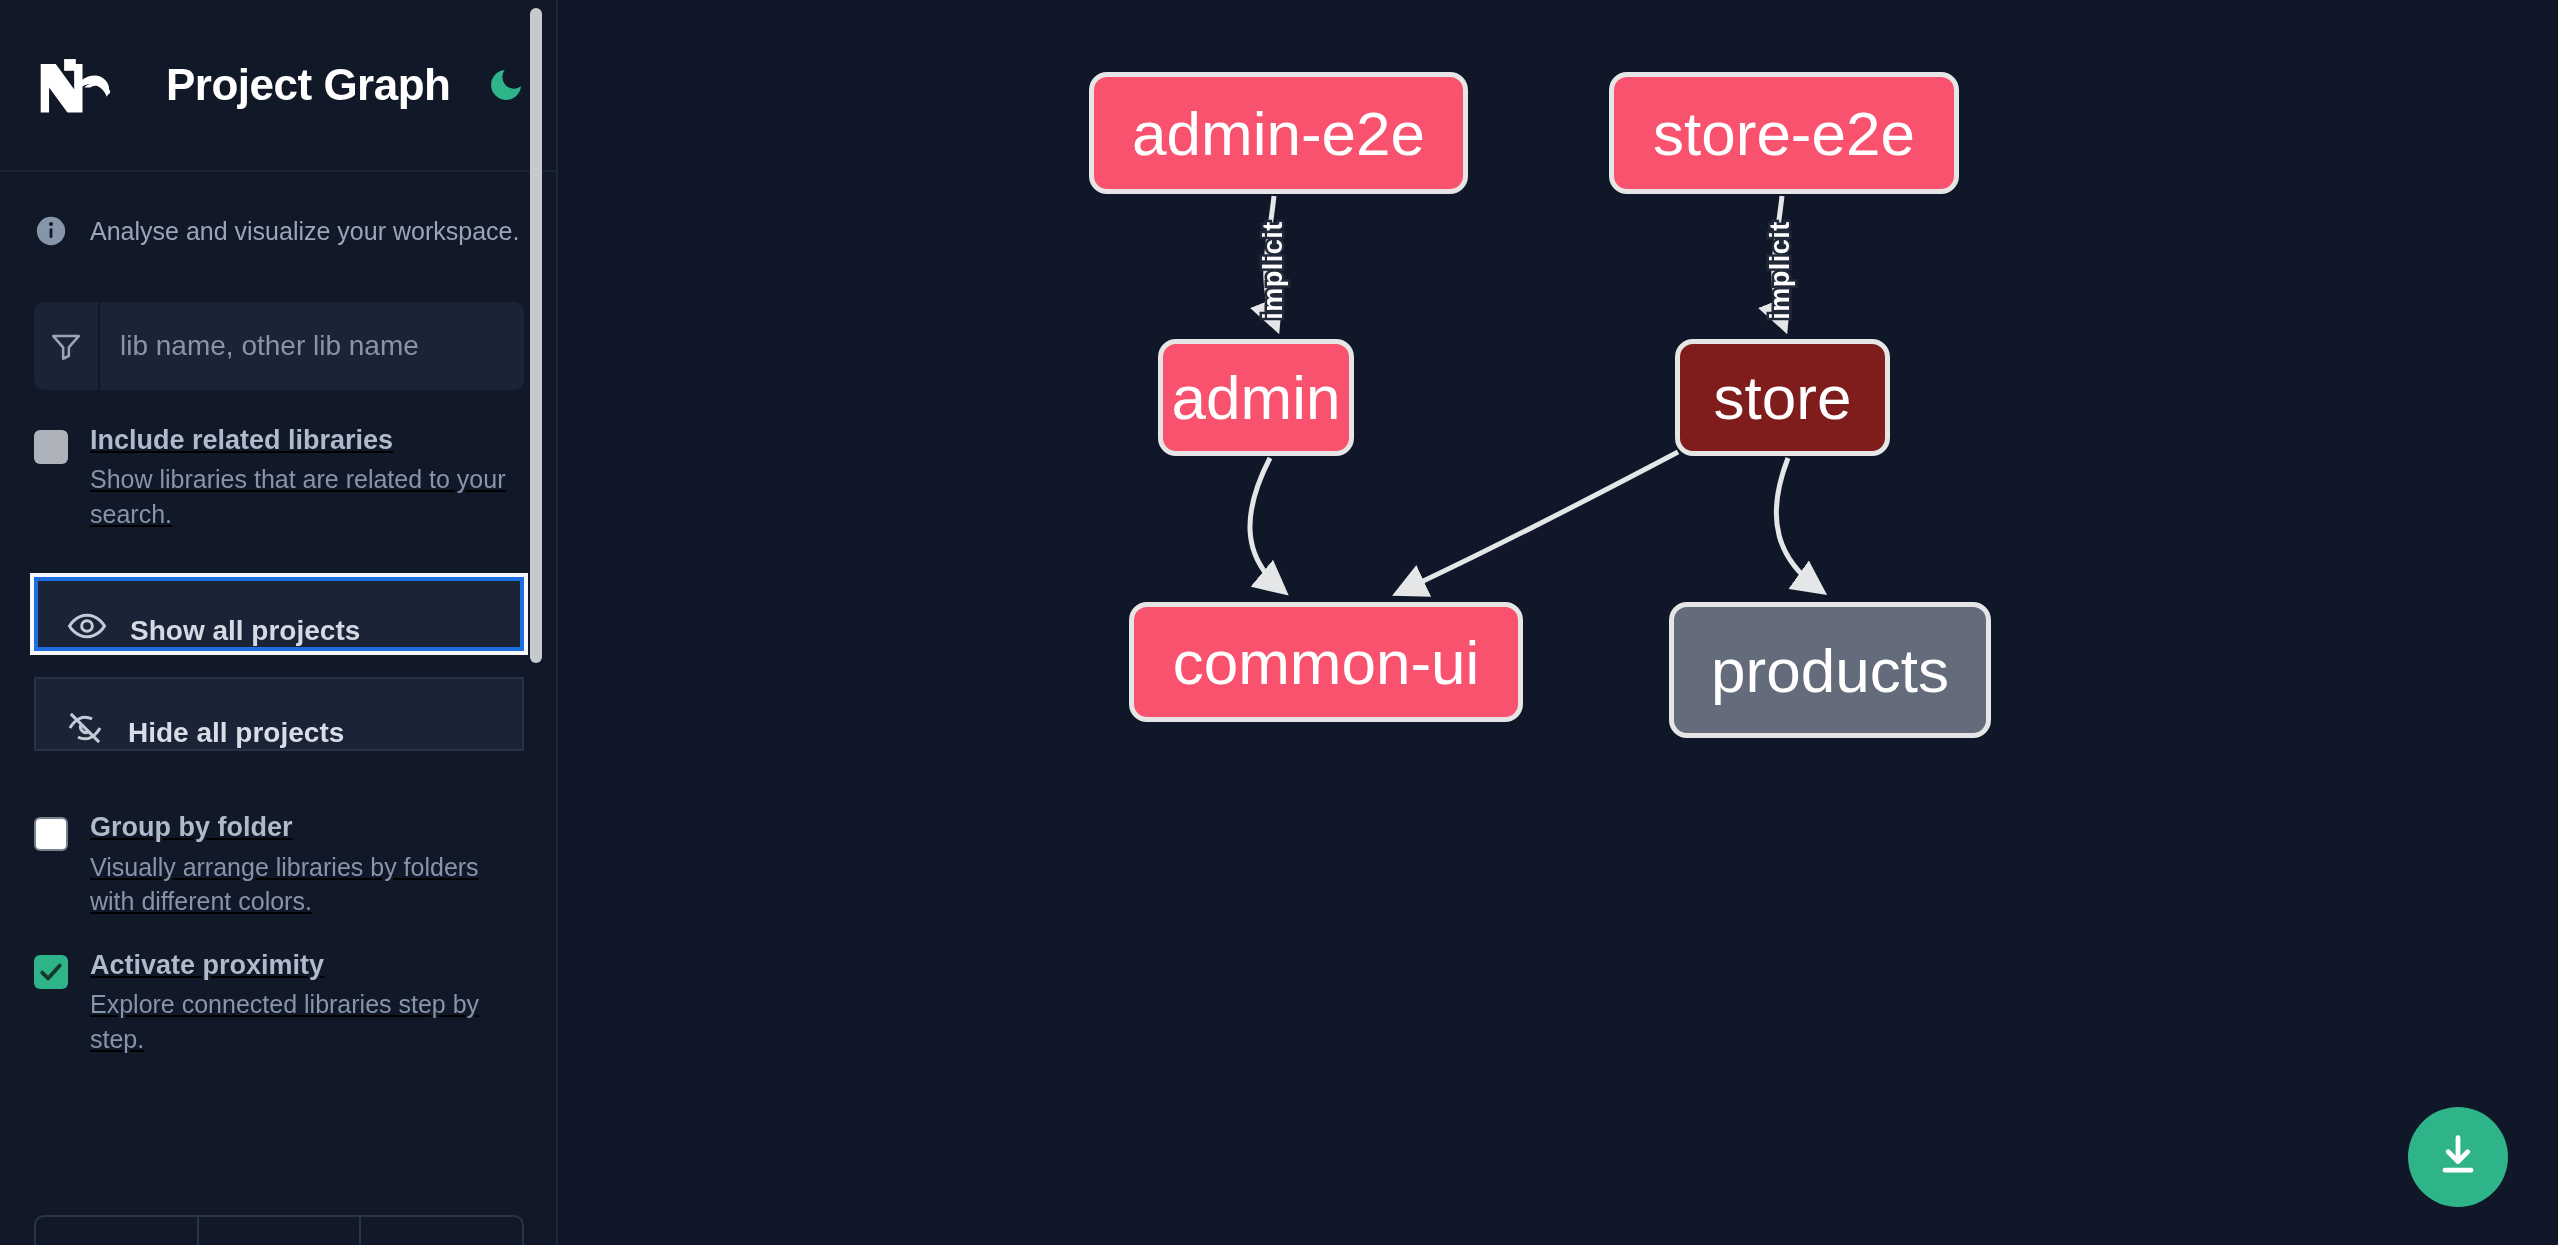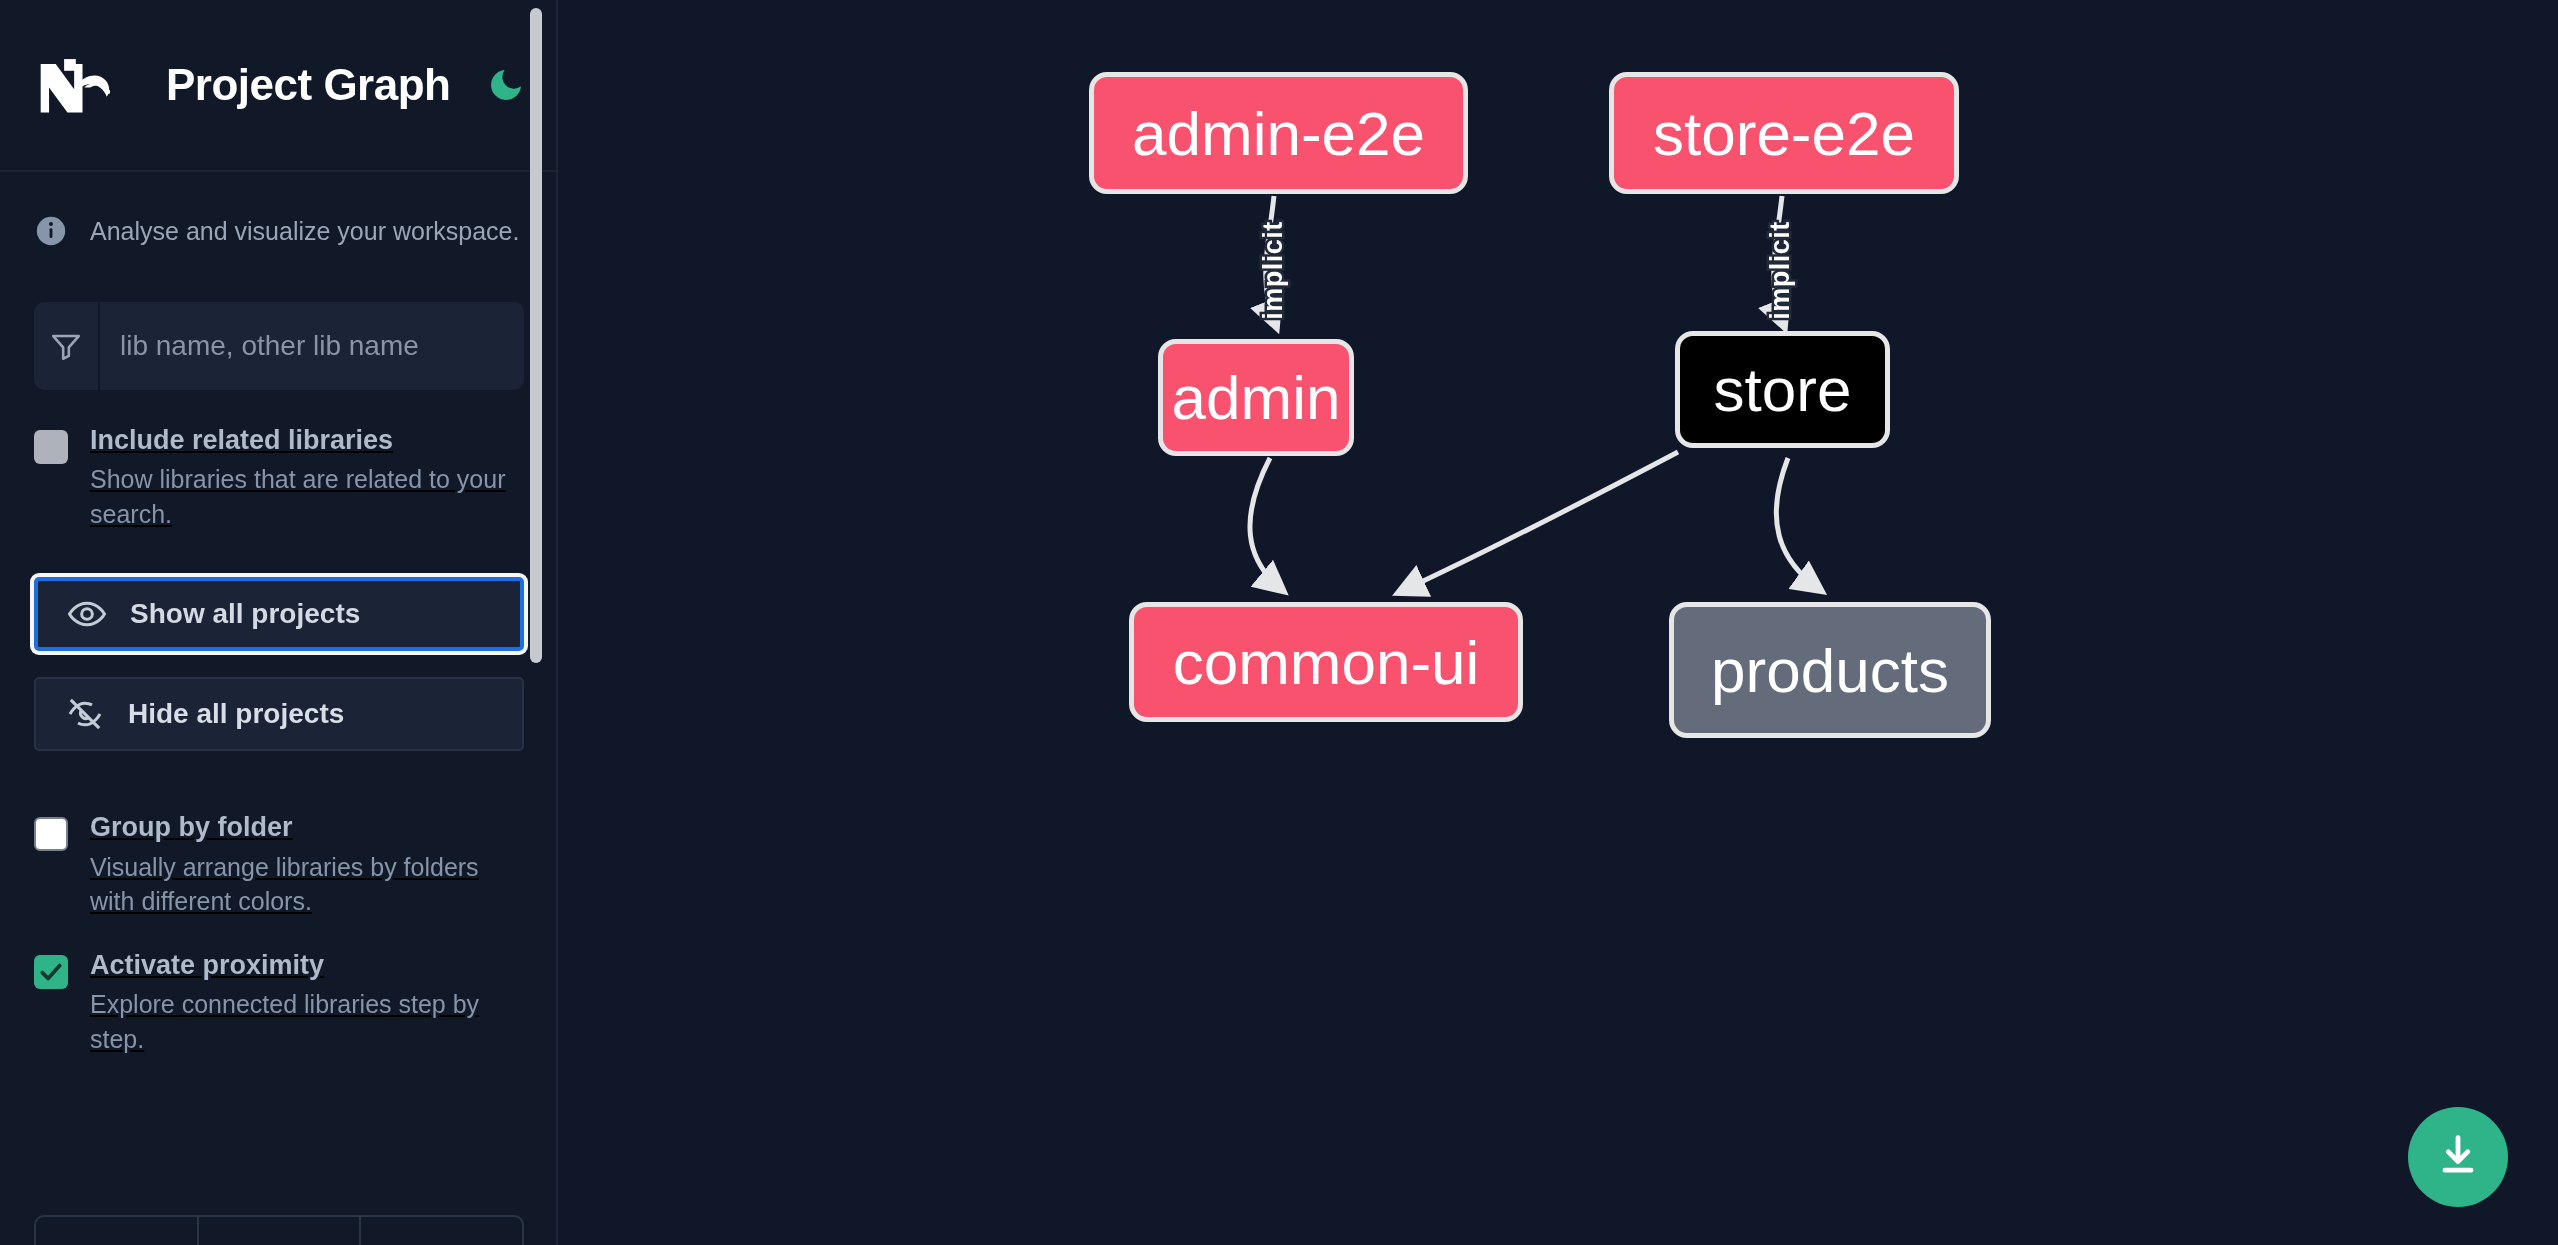--- a/index.html
+++ b/index.html
@@ -100,22 +100,22 @@
   .check-title {
     font-size: 27px; font-weight: bold; color: #AFBACB; line-height: 1.2;
   }
   .check-desc {
     font-size: 25px; color: #8795AA; line-height: 1.38; margin-top: 6px;
   }
 
   
   .sb-buttons { margin: 46px 34px 0 34px; }
   .act-btn {
-    height: 74px; border-radius: 5px;
-    display: flex; align-items: center;
+    height: 74px; border-radius: 0;
+    display: flex; align-items: flex-end;
     padding: 0 28px; margin-bottom: 26px;
     background: #1B2436; cursor: pointer;
     font-size: 28px; font-weight: bold;
   }
   .act-btn .bicon {
     width: 42px; height: 42px; flex: 0 0 42px;
     display: flex; align-items: center; justify-content: center;
     margin-right: 22px;
   }
   .act-btn.primary {
@@ -293,21 +293,21 @@
 
     <div class="node" style="left:531px; top:72px; width:379px; height:122px; background:#F9526E;">
       <span class="node-label">admin-e2e</span>
     </div>
     <div class="node" style="left:1051px; top:72px; width:350px; height:122px; background:#F9526E;">
       <span class="node-label">store-e2e</span>
     </div>
     <div class="node" style="left:600px; top:339px; width:196px; height:117px; background:#F9526E;">
       <span class="node-label">admin</span>
     </div>
-    <div class="node" style="left:1117px; top:331px; width:215px; height:117px; background:#000000;">
+    <div class="node" style="left:1117px; top:339px; width:215px; height:117px; background:#7f1d1d;">
       <span class="node-label">store</span>
     </div>
     <div class="node" style="left:571px; top:602px; width:394px; height:120px; background:#F9526E;">
       <span class="node-label">common-ui</span>
     </div>
     <div class="node" style="left:1111px; top:602px; width:322px; height:136px; background:#646B7A;">
       <span class="node-label">products</span>
     </div>
 
     <div class="edge-label" style="left:666px; top:255px; transform:rotate(-90deg);">implicit</div>

